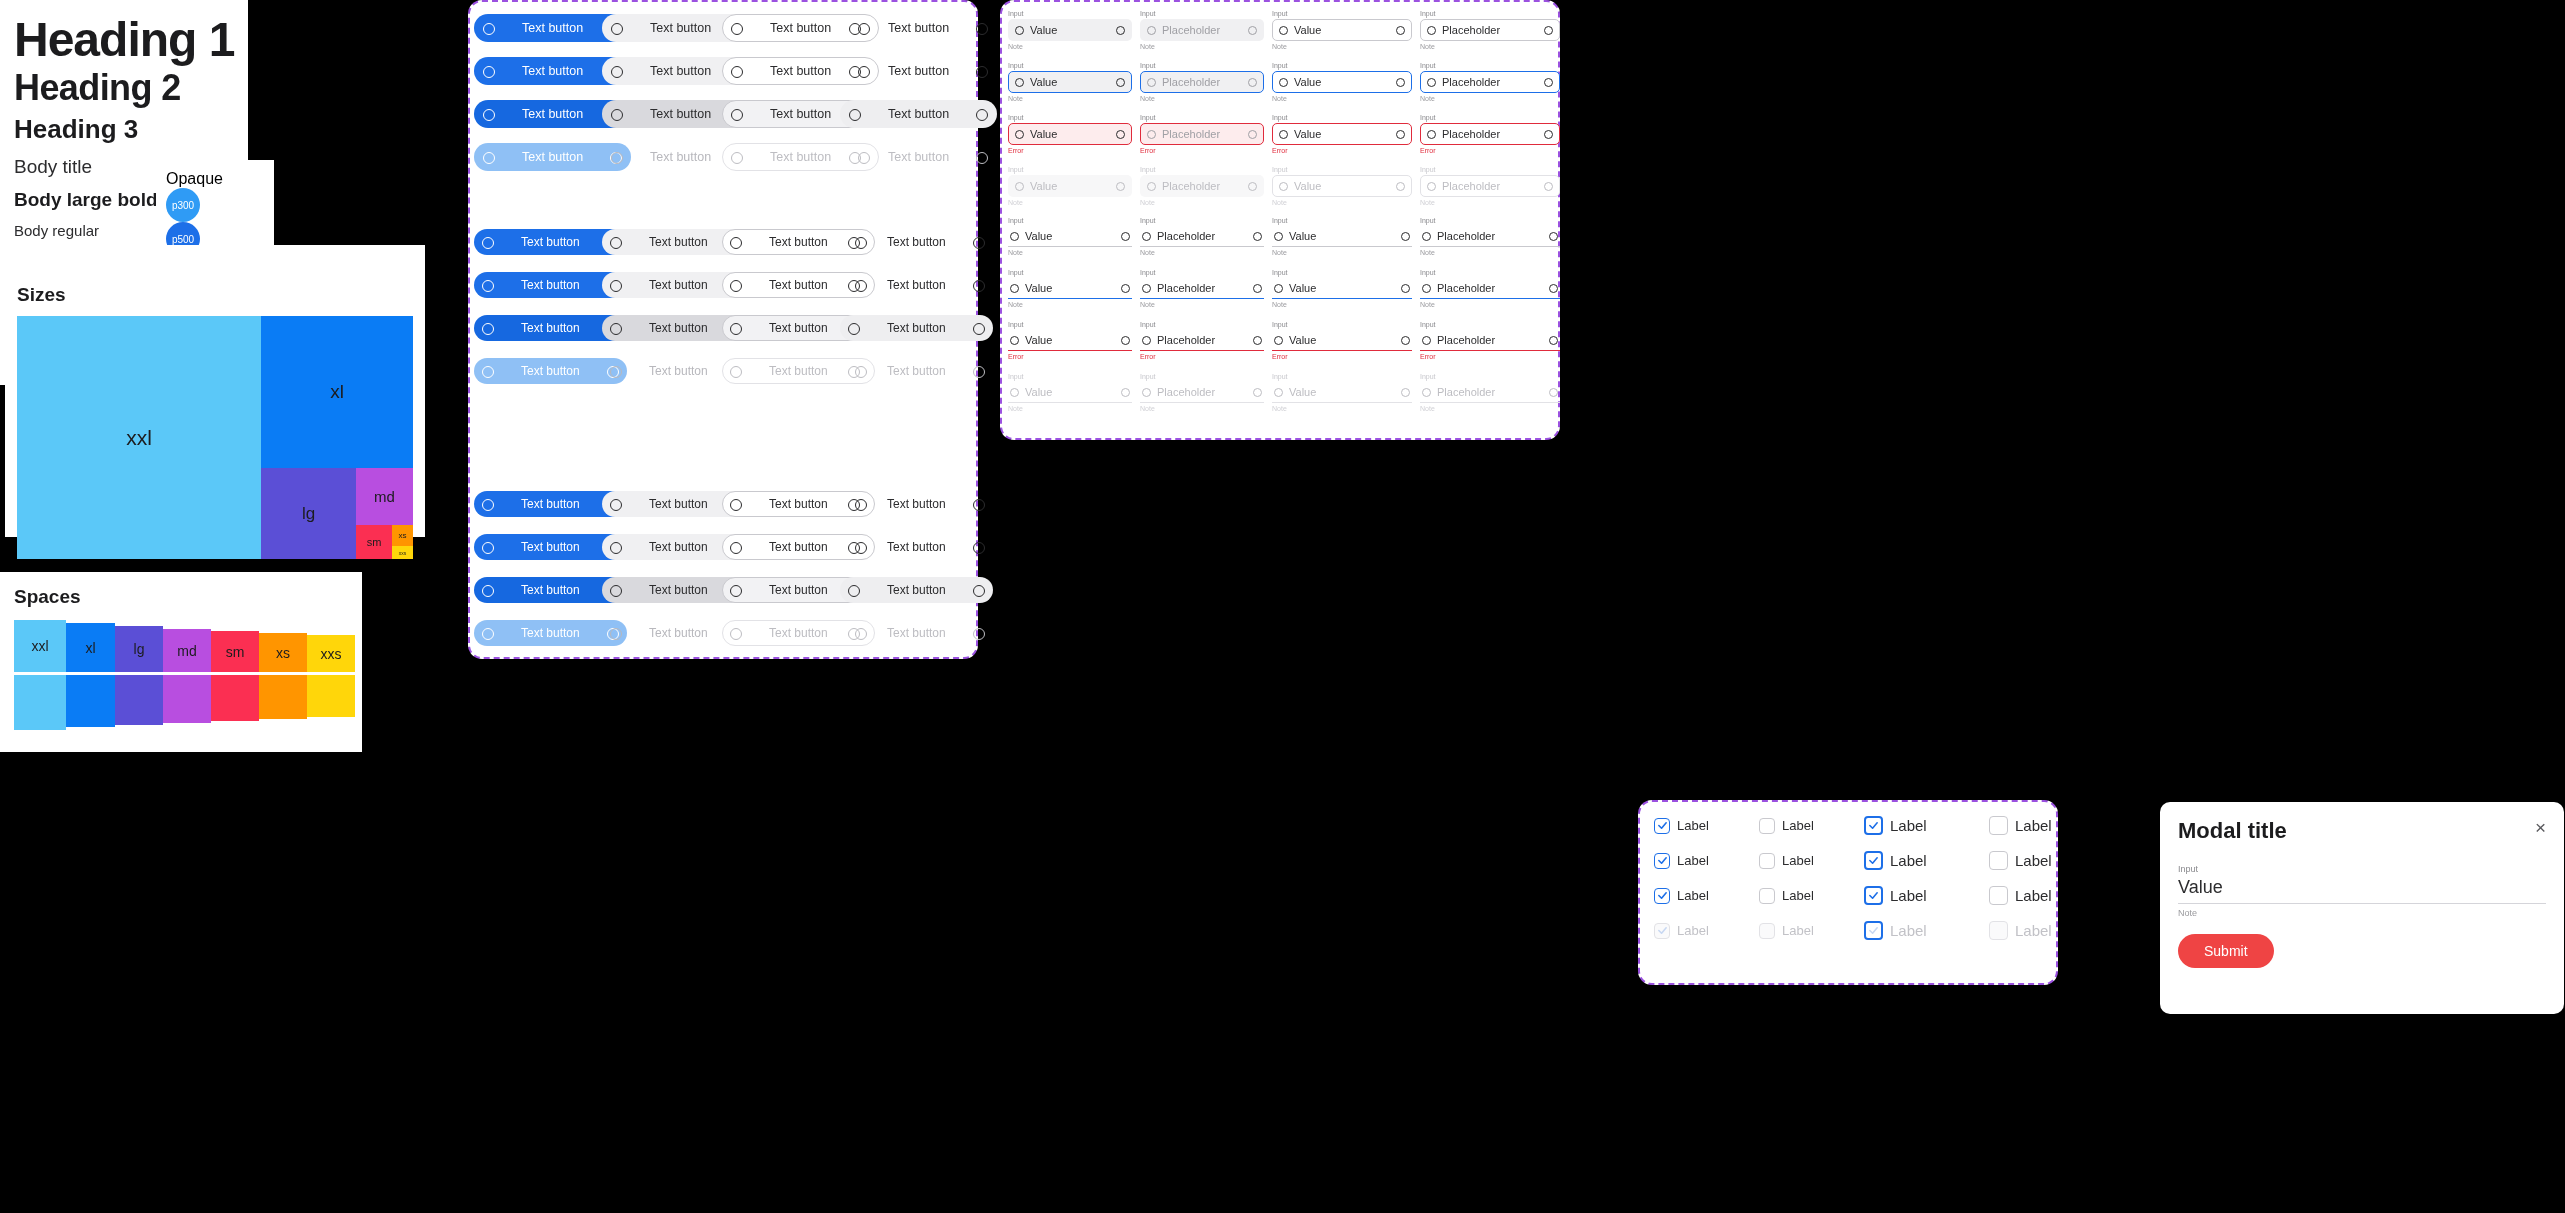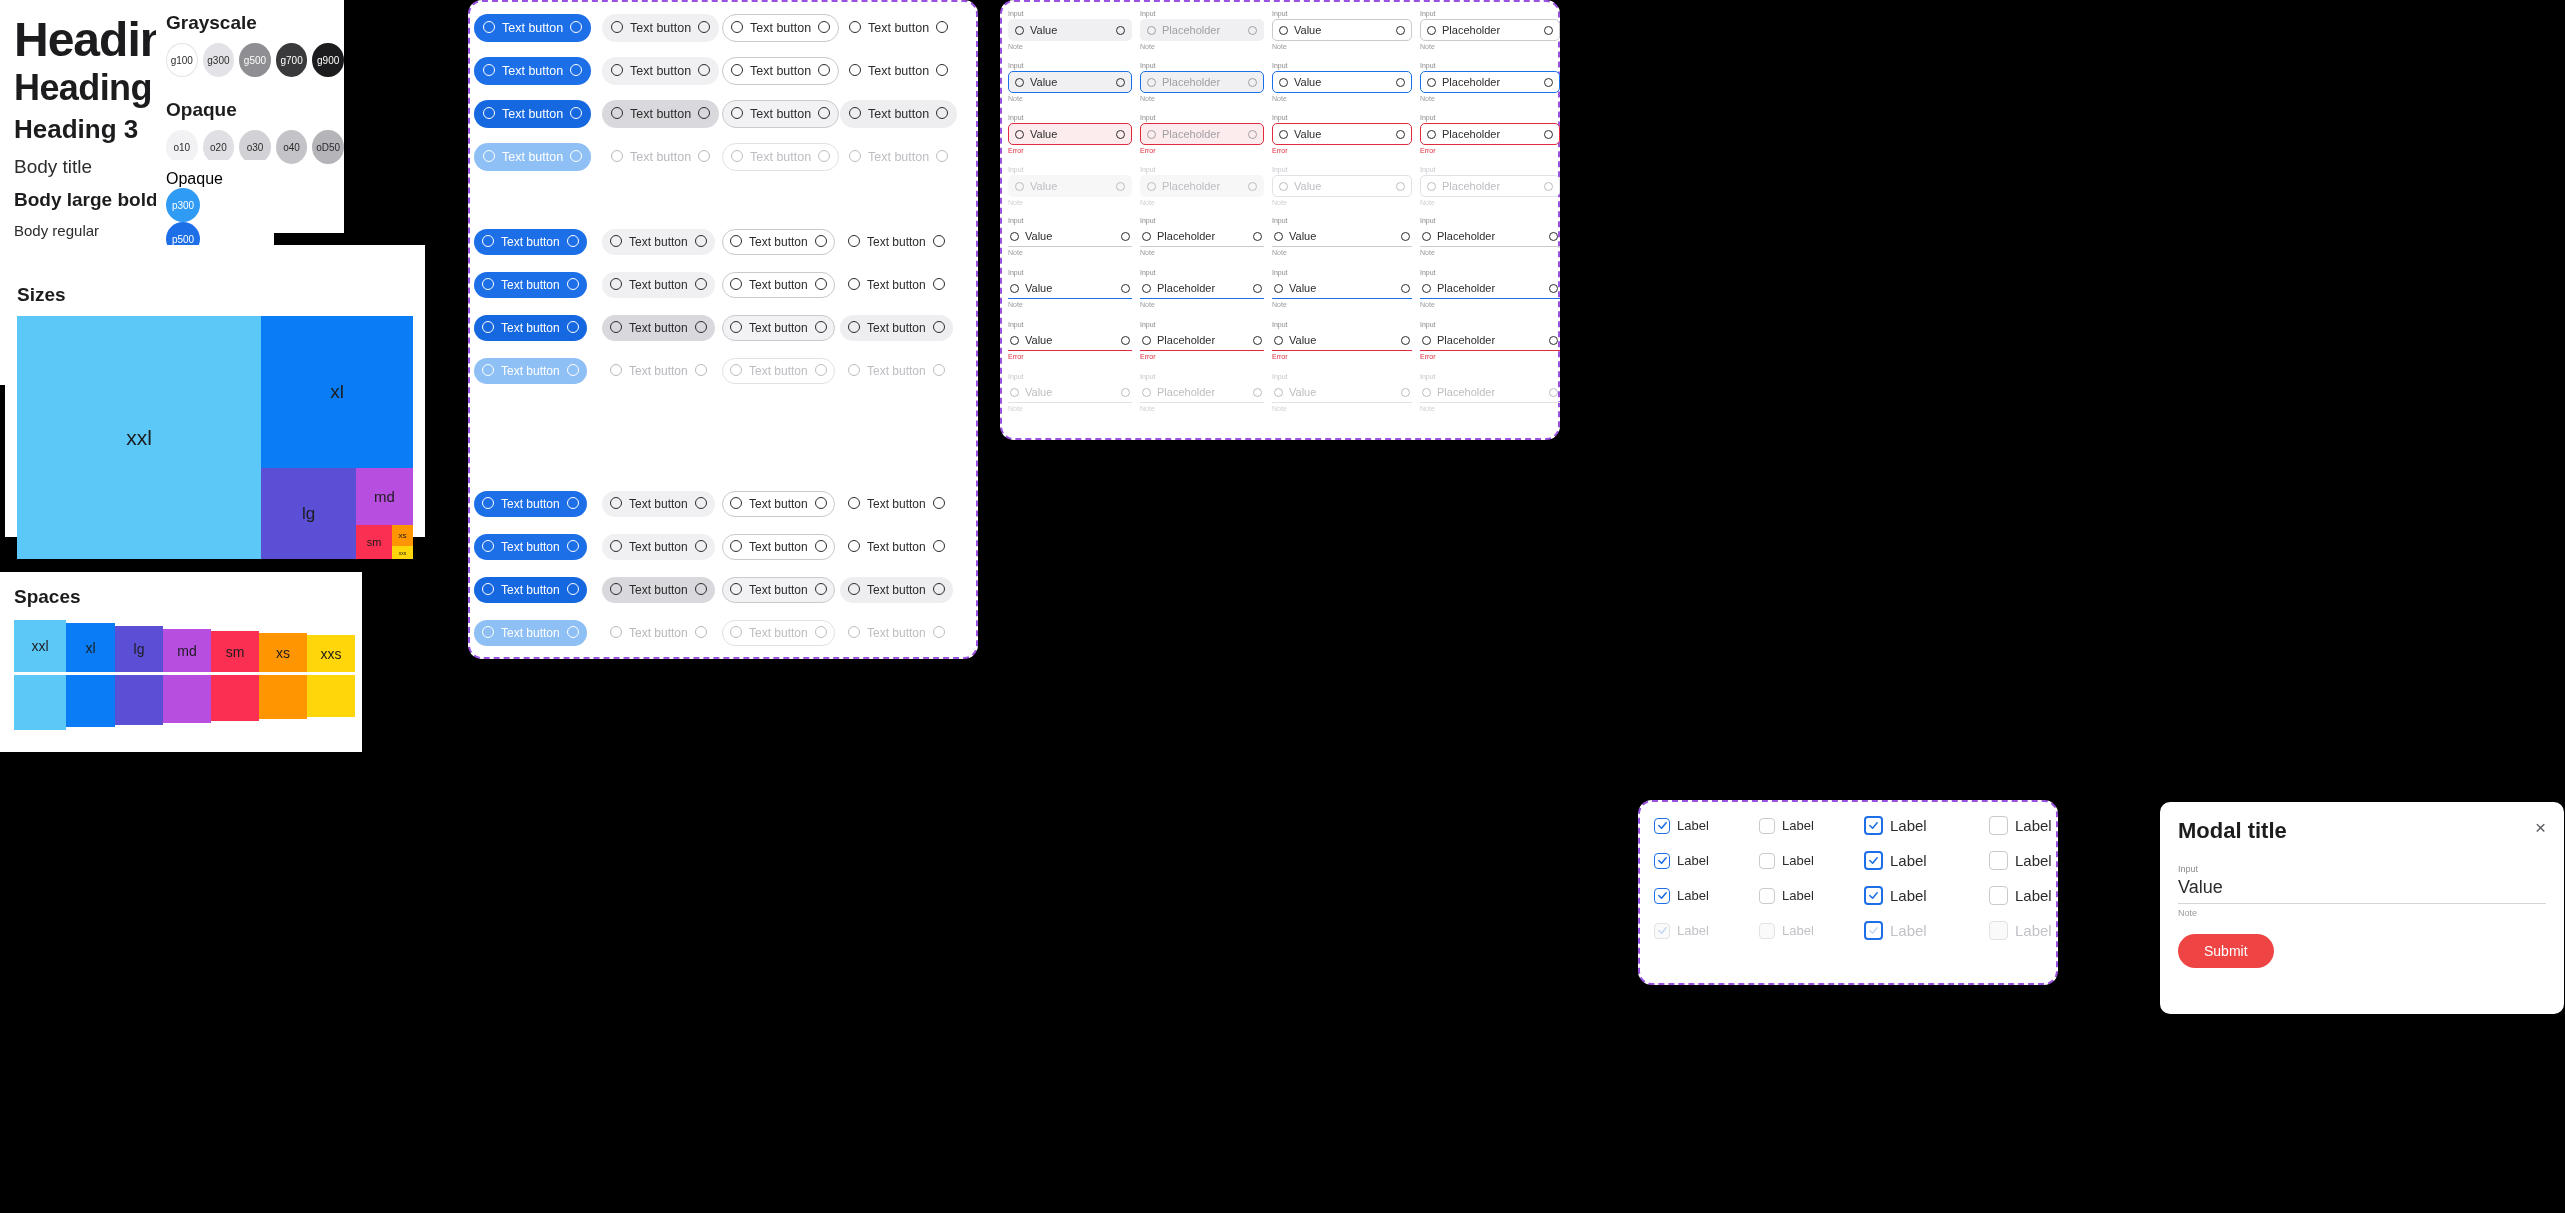--- a/index.html
+++ b/index.html
@@ -55,23 +55,24 @@
   #spaces .sp-title { font-size: 19px; font-weight: bold; color: #1c1c1e; margin-bottom: 12px; }
   #spaces .sp-row { display: flex; align-items: flex-end; }
   .sp-block { display: flex; align-items: center; justify-content: center; color: #1c1c1e; font-size: 14px; }
   #spaces .sp-row2 { display: flex; align-items: flex-start; margin-top: 3px; }
 
   
   #buttons-panel { left: 468px; top: 0; width: 510px; height: 659px; padding: 10px 0 0 10px; }
   .btn-grid { display: grid; grid-template-columns: 128px 120px 118px 118px; }
   .btn-cell { display: flex; align-items: center; }
   .btn {
-    display: inline-flex; align-items: flex-start; justify-content: space-between;
+    display: inline-flex; align-items: flex-end; justify-content: space-between;
     border-radius: 999px; font-size: 12px; white-space: nowrap;
     border: 1px solid transparent;
+    gap: 20px;
   }
   .btn .circ {
     width: 12px; height: 12px; border-radius: 50%;
     border: 1.6px solid currentColor; flex: 0 0 auto;
   }
   .btn .lbl { padding: 0 7px; }
 
   .btn.lg { padding: 6px 8px; font-size: 12.5px; }
   .btn.sm { padding: 5px 7px; font-size: 12px; }
 
@@ -173,38 +174,20 @@
       <div class="t-h3">Heading 3</div>
       <div class="t-bl">Body title</div>
       <div class="t-blb">Body large bold</div>
       <div class="t-br">Body regular</div>
       <div class="t-brb">Body regular bold</div>
       <div class="t-bs">Body small</div>
       <div class="t-bsb">Body small bold</div>
       <div class="t-note">Note</div>
     </div>
 
-  <div class="panel" id="colors">
-    <div class="c-title">Grayscale</div>
-    <div class="swatch-row" id="grayscale-row">
-        <div class="swatch" style="background: rgb(255, 255, 255); color: rgb(44, 44, 46); border: 1px solid rgb(228, 228, 232);">g100</div>
-        <div class="swatch" style="background: rgb(227, 227, 231); color: rgb(44, 44, 46); border: 1px solid transparent;">g300</div>
-        <div class="swatch" style="background: rgb(142, 142, 147); color: rgb(255, 255, 255); border: 1px solid transparent;">g500</div>
-        <div class="swatch" style="background: rgb(58, 58, 60); color: rgb(255, 255, 255); border: 1px solid transparent;">g700</div>
-        <div class="swatch" style="background: rgb(28, 28, 30); color: rgb(255, 255, 255); border: 1px solid transparent;">g900</div>
-      </div>
-    <div class="c-title second">Opaque</div>
-    <div class="swatch-row" id="opaque-row">
-        <div class="swatch" style="background: rgb(242, 242, 244); color: rgb(44, 44, 46); border: 1px solid transparent;">o10</div>
-        <div class="swatch" style="background: rgb(224, 224, 228); color: rgb(44, 44, 46); border: 1px solid transparent;">o20</div>
-        <div class="swatch" style="background: rgb(210, 210, 214); color: rgb(44, 44, 46); border: 1px solid transparent;">o30</div>
-        <div class="swatch" style="background: rgb(195, 195, 200); color: rgb(44, 44, 46); border: 1px solid transparent;">o40</div>
-        <div class="swatch" style="background: rgb(180, 180, 185); color: rgb(44, 44, 46); border: 1px solid transparent;">oD50</div>
-      </div>
-  </div>
 
   <div class="panel" id="primary-colors" style="left:156px; top:160px; width:118px; height:85px; padding:10px 0 0 10px;">
     <div class="c-title">Opaque</div>
     <div class="swatch-row" id="primary-row">
         <div class="swatch" style="background: rgb(47, 155, 245); color: rgb(255, 255, 255); border: 1px solid transparent;">p300</div>
         <div class="swatch" style="background: rgb(29, 111, 232); color: rgb(255, 255, 255); border: 1px solid transparent;">p500</div>
         <div class="swatch" style="background: rgb(31, 79, 196); color: rgb(255, 255, 255); border: 1px solid transparent;">p700</div>
       </div>
   </div>
 

